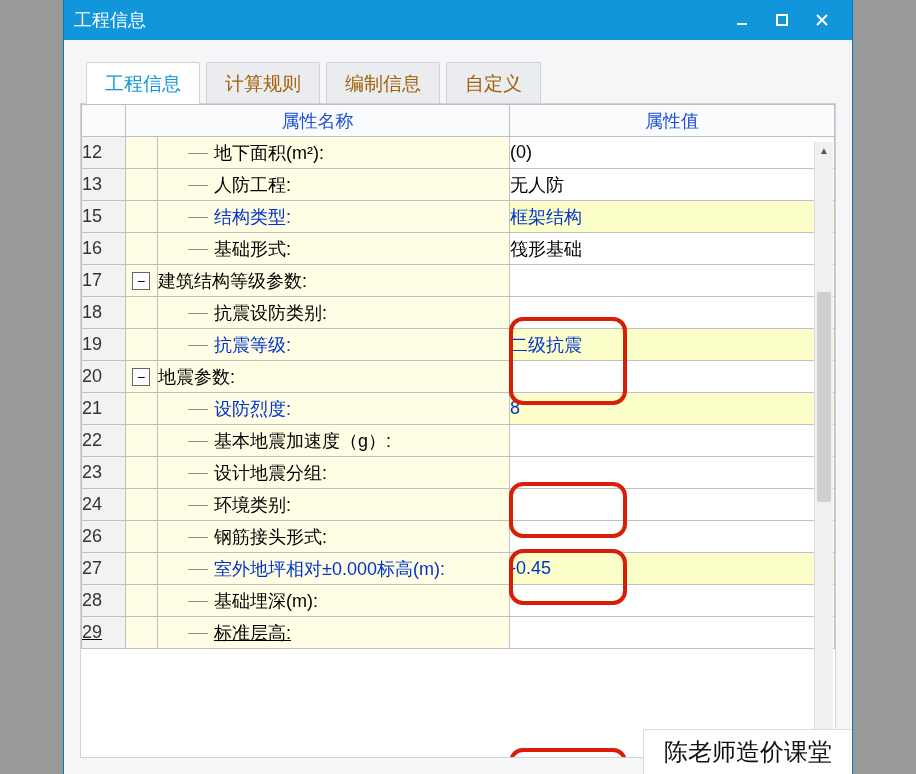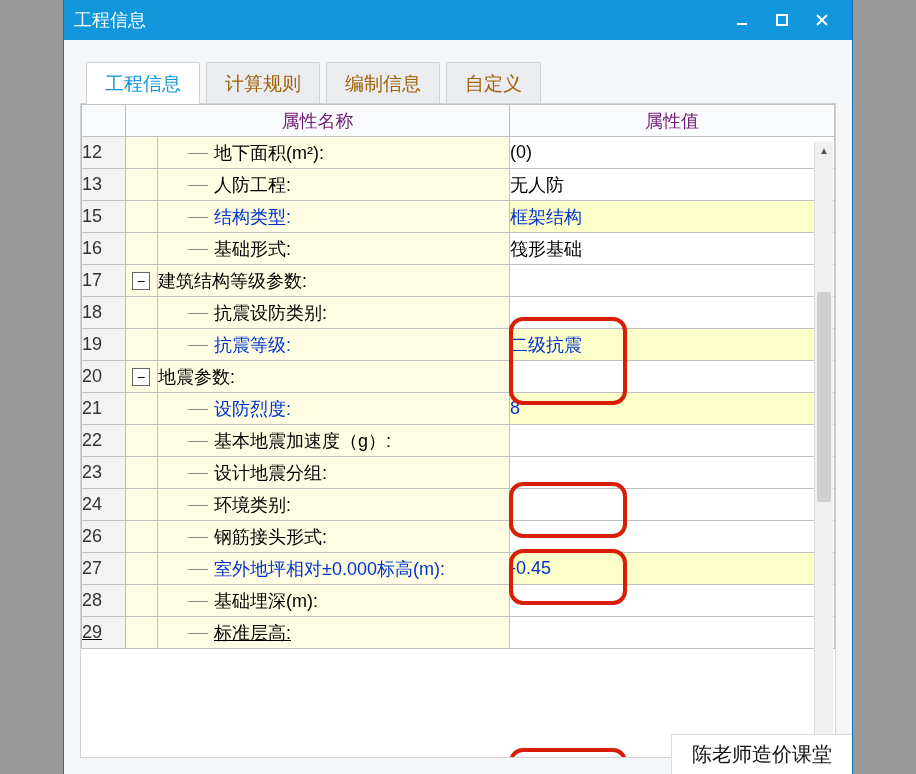--- a/index.html
+++ b/index.html
@@ -98,21 +98,21 @@
     height:32px;
     padding:0;
     font-size:18px;
     vertical-align:middle;
     box-sizing:border-box;
   }
   .grid th{
     background:#fafbfc;
     font-weight:normal;
     text-align:center;
-    color:#701a75;
+    color:#1d4ed8;
   }
   .col-num{width:44px;text-align:left;background:#f3f3f3;color:#333;}
   .col-tree{width:32px;background:var(--cell-yellow);}
   .col-name{background:var(--cell-yellow);padding-left:6px;}
   .col-val{padding-left:8px;}
   .val-yellow{background:var(--cell-yellow-strong);}
   .tree-toggle{
     display:inline-flex;
     width:16px;height:16px;
     border:1px solid #666;
@@ -157,21 +157,21 @@
     top:150px;height:210px;
     background:#cfcfcf;
     border-radius:2px;
     cursor:pointer;
   }
   .watermark{
     position:absolute;
     right:0;bottom:0;
     background:#fff;
     padding:6px 20px;
-    font-size:20px;
+    font-size:24px;
     color:#111;
     border-left:1px solid #ddd;
     border-top:1px solid #ddd;
   }
   .resize-grip{
     position:absolute;right:2px;bottom:2px;
     width:14px;height:14px;
     background:
       linear-gradient(135deg,transparent 0 50%,#b8b8b8 50% 58%,transparent 58% 66%,#b8b8b8 66% 74%,transparent 74% 82%,#b8b8b8 82% 90%,transparent 90%);
   }

